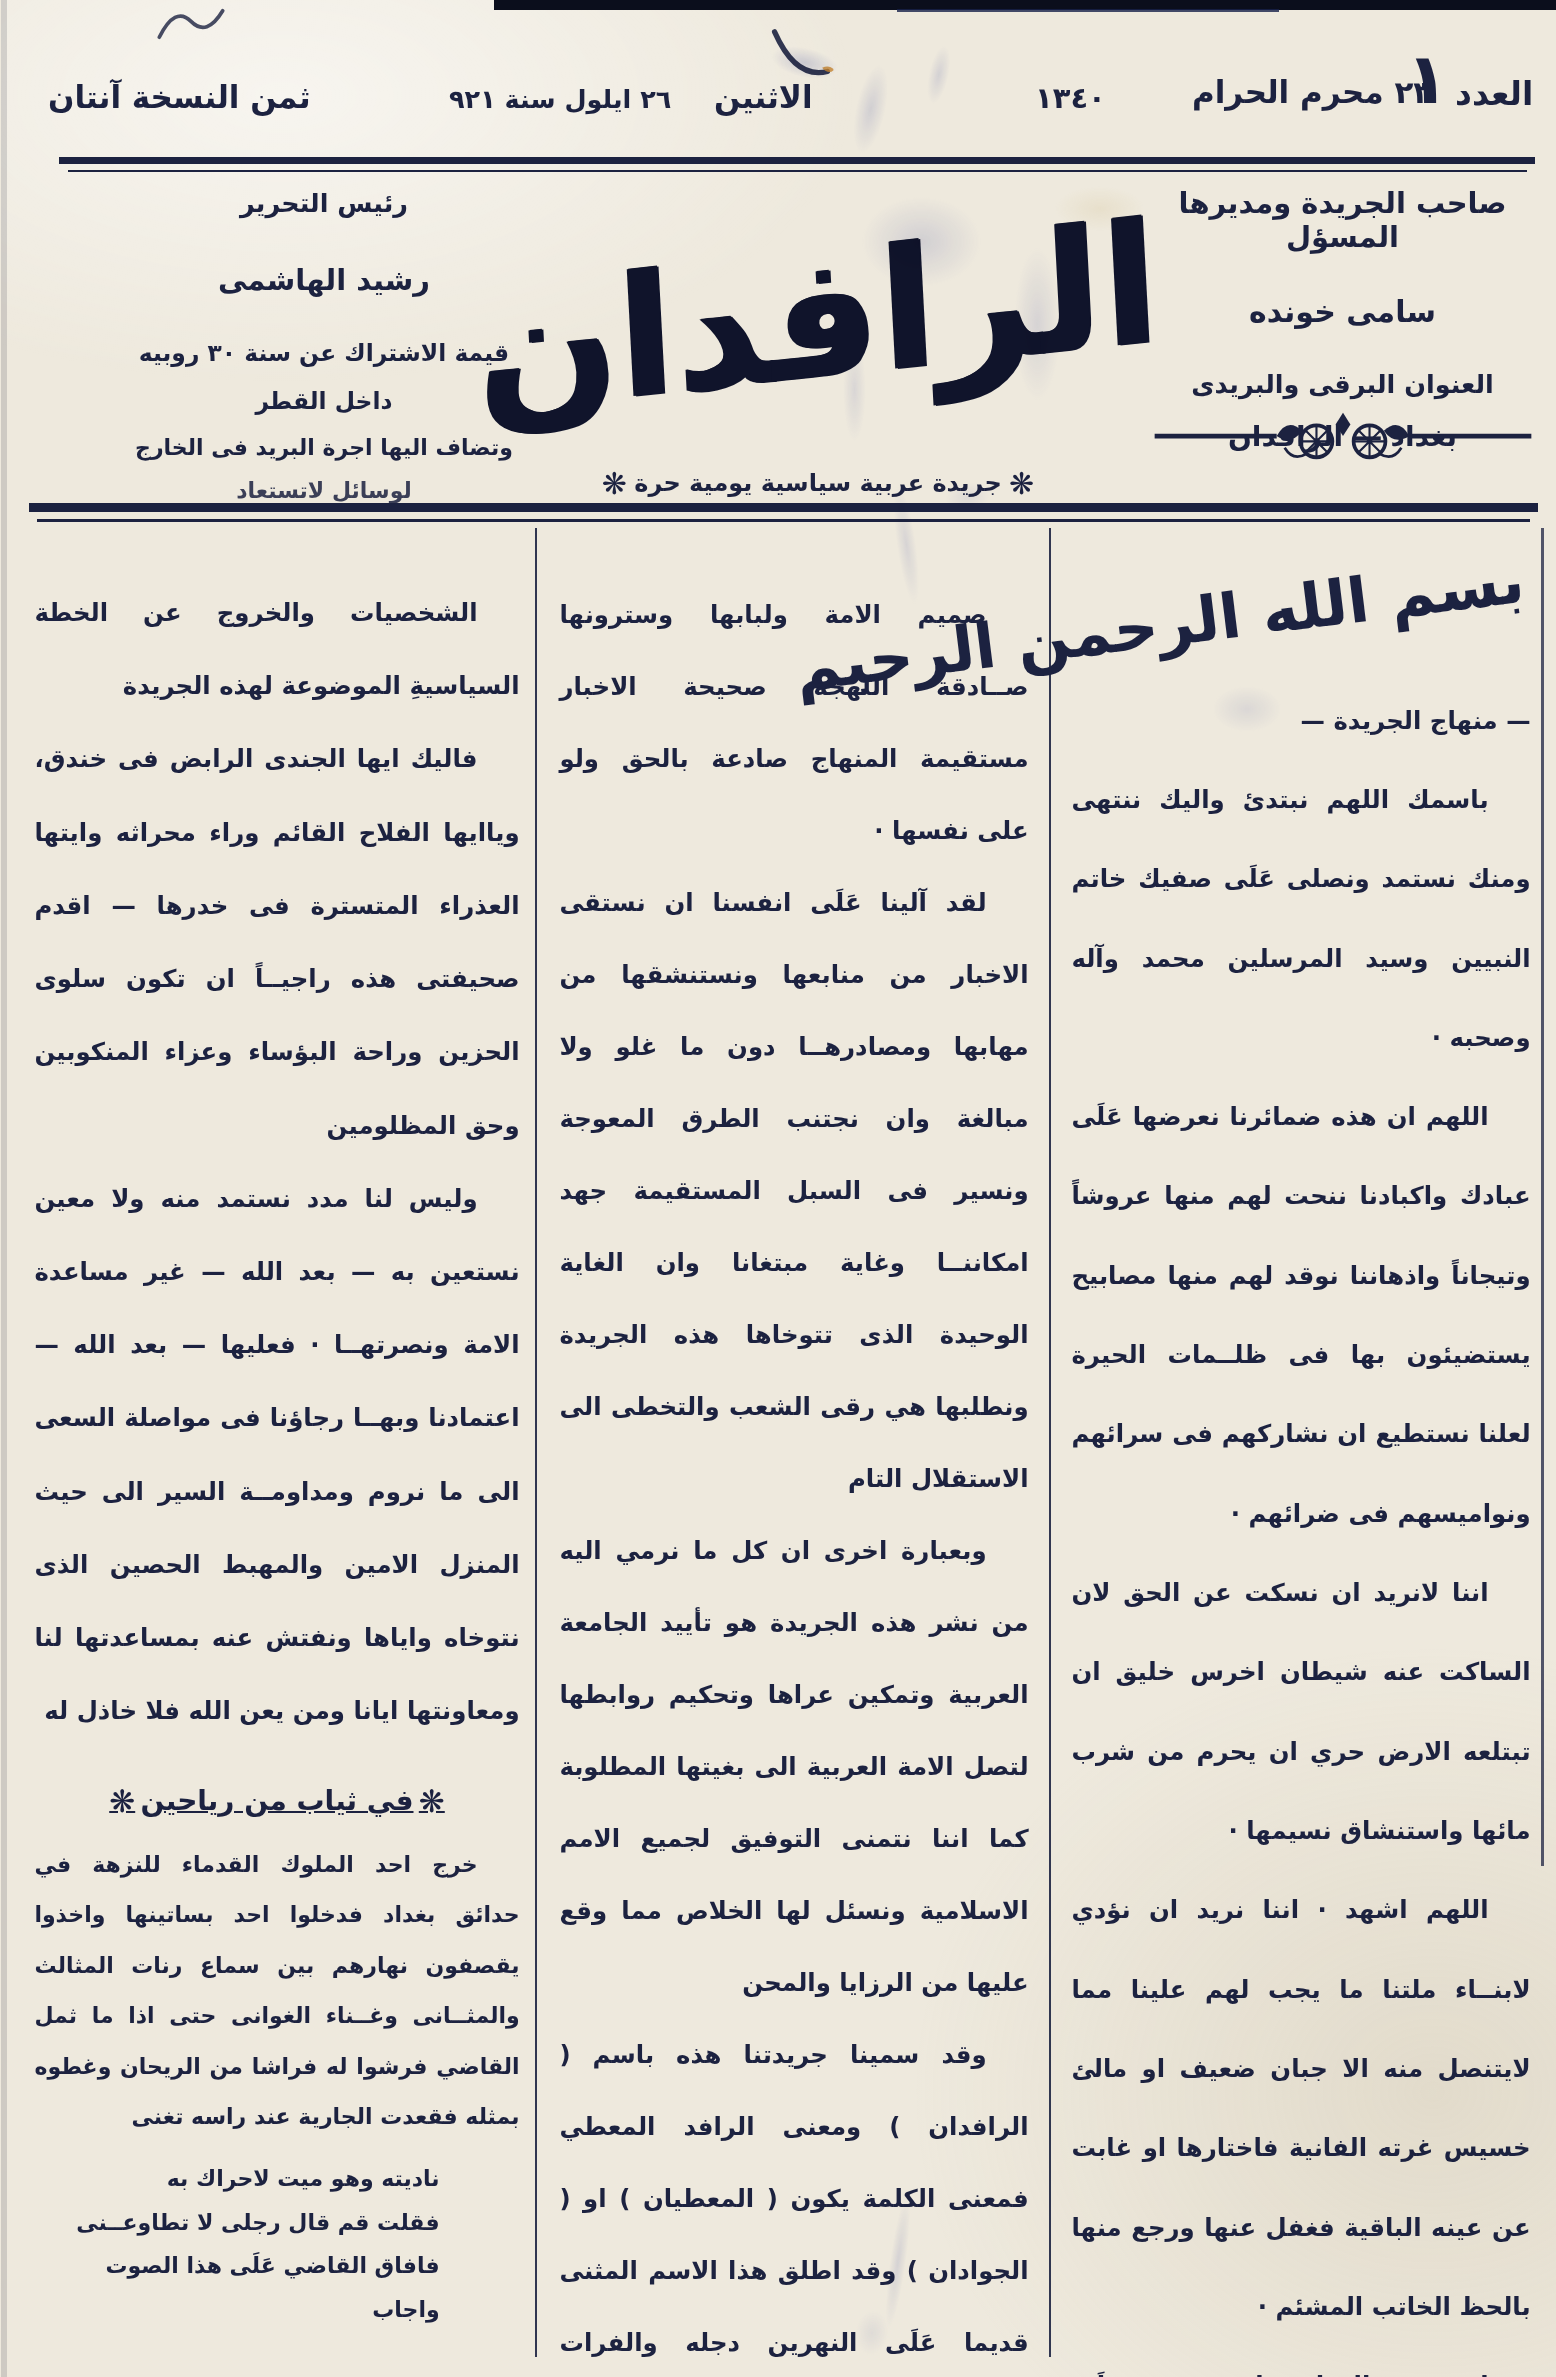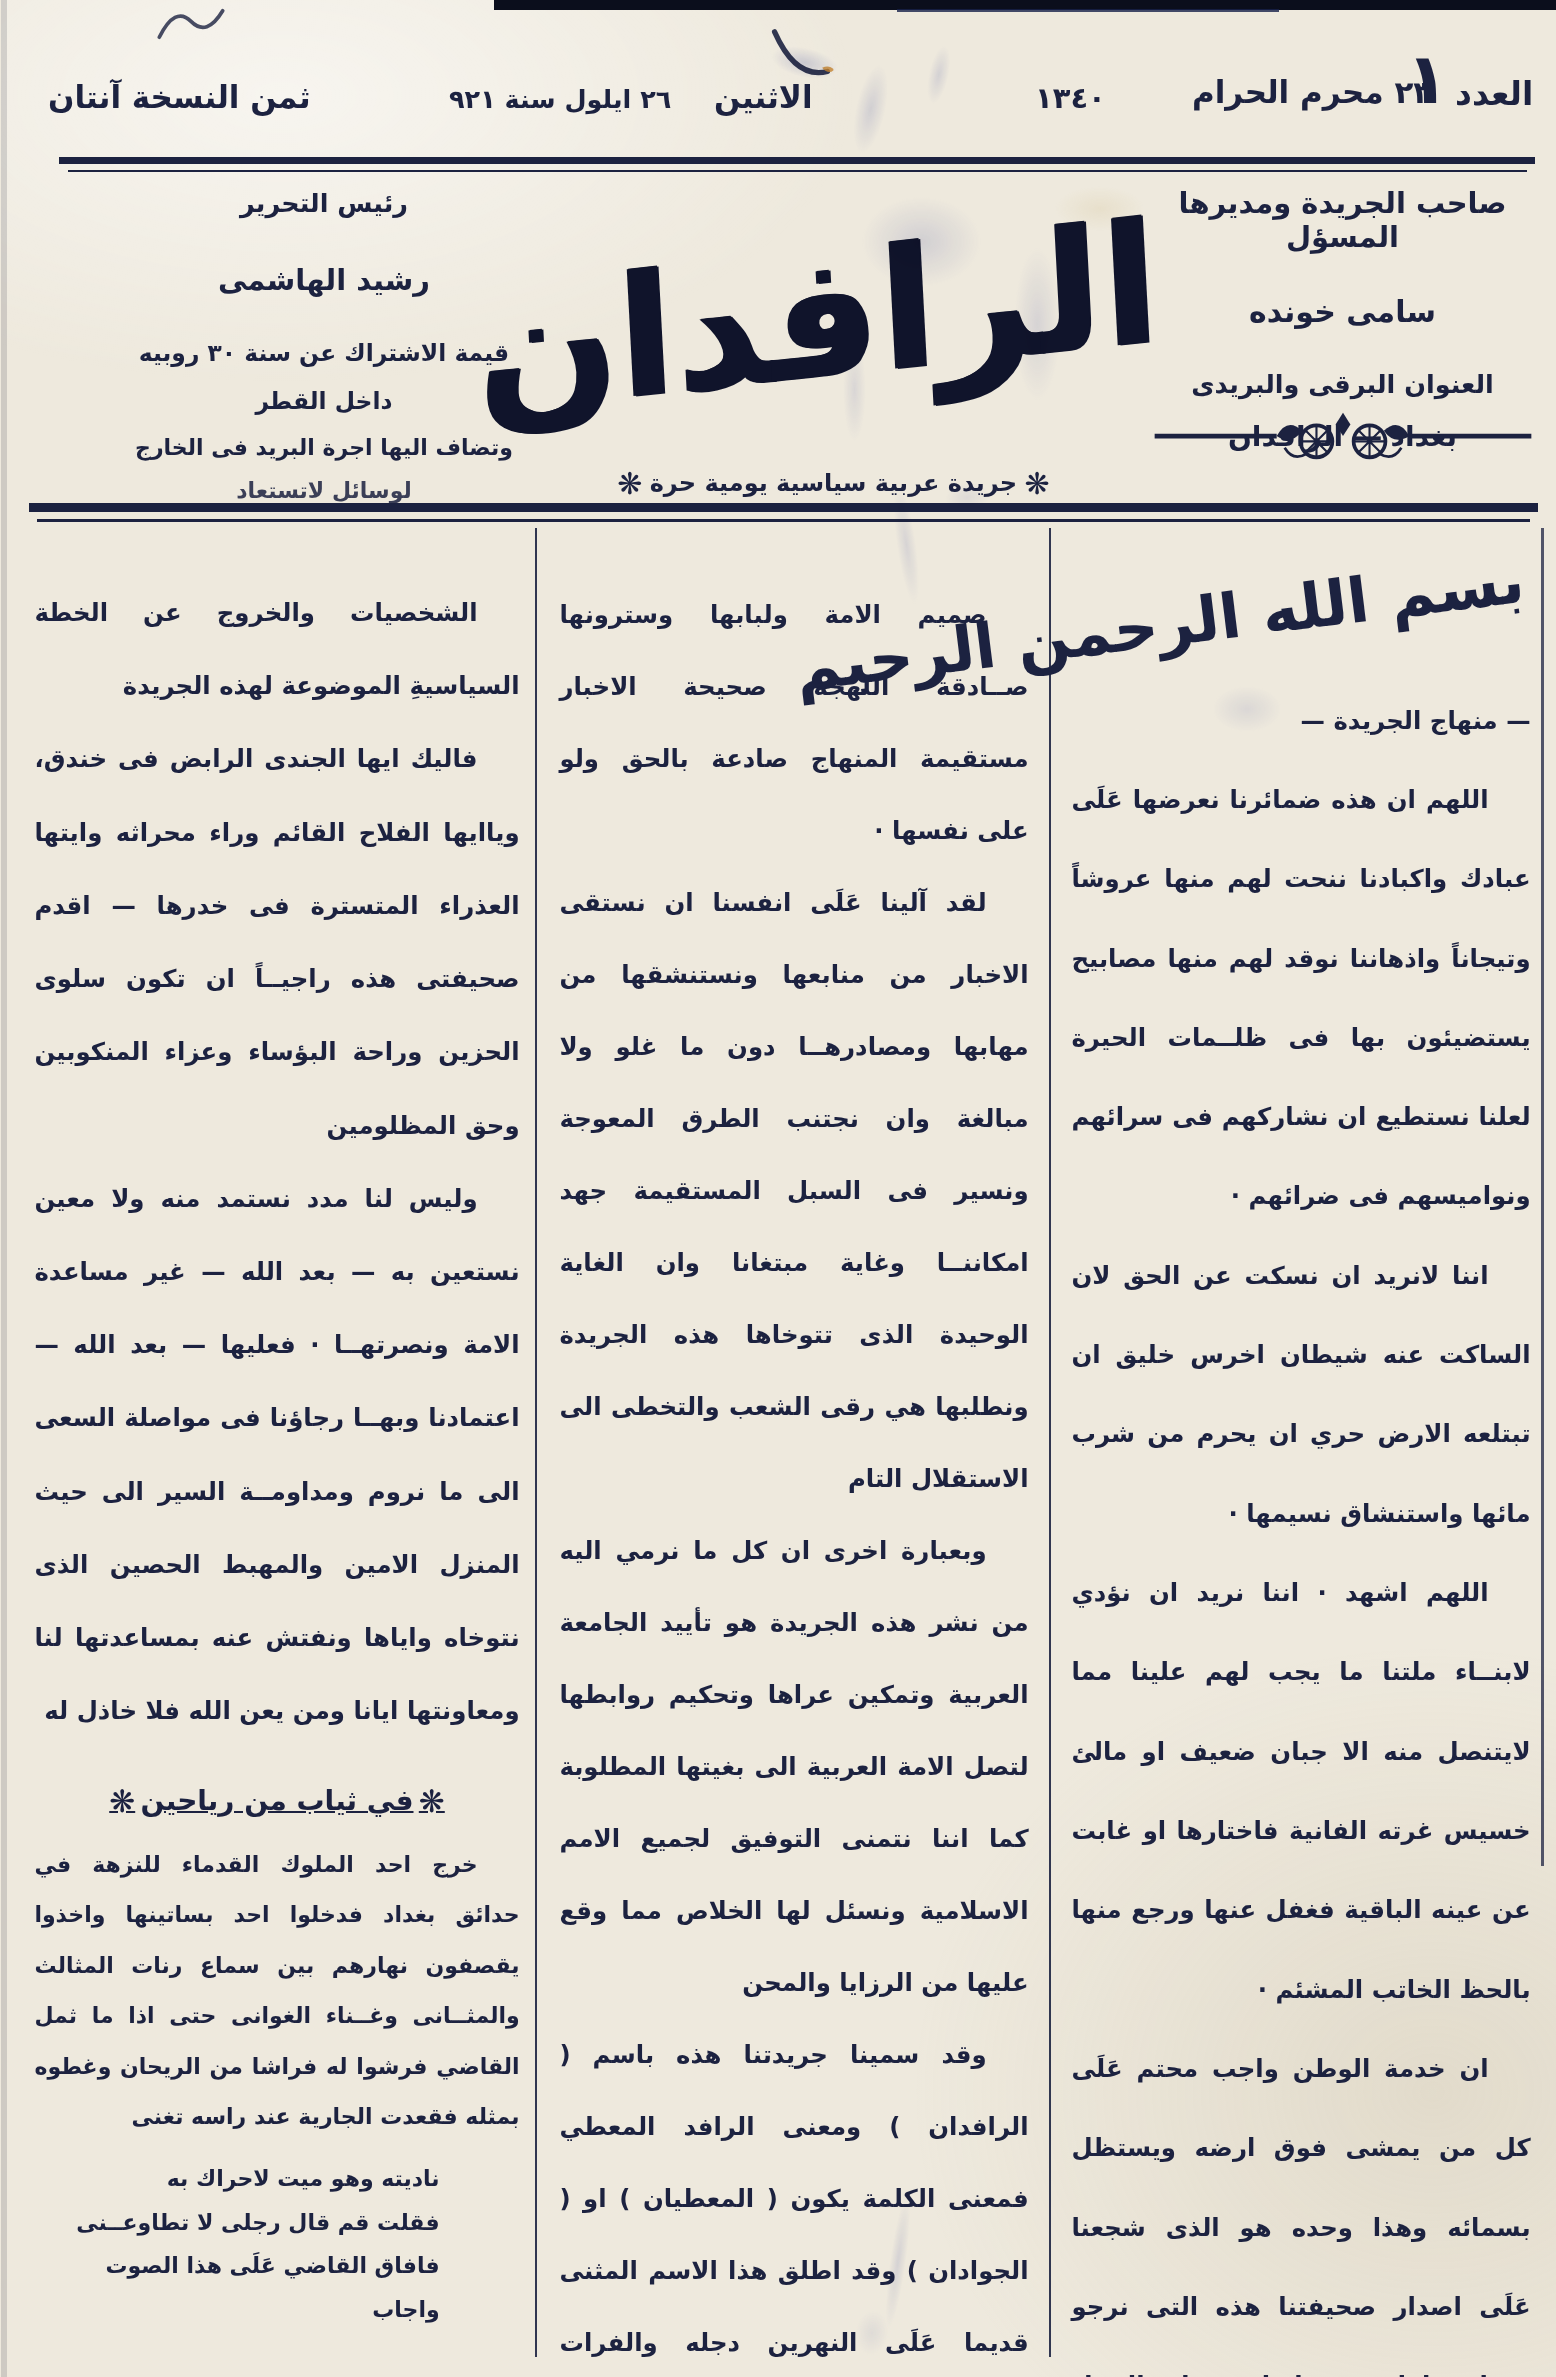--- a/index.html
+++ b/index.html
@@ -71,21 +71,21 @@
   .mast-left .l3{font-size:23.4px;margin:0 0 20px;}
   .mast-left .l4{font-size:23.4px;margin:0 0 20px;}
   .mast-left .l5{font-size:22px;margin:0 0 18px;}
   .mast-left .l6{font-size:22px;margin:0;opacity:.85;}
   .mast-title{left:523px;top:180px;width:589px;height:276px;display:flex;align-items:center;justify-content:center;}
   .mast-title h1{
     margin:0;font-size:167px;font-weight:bold;color:var(--title_ink);
     transform:rotate(-6deg) skewX(-3deg);letter-spacing:-3.2px;line-height:1;
     text-shadow:1.6px 1.1px 0 var(--title_ink), -1.1px 0.5px 0 var(--title_ink);
   }
-  .mast-subtitle{left:579px;top:466px;width:478px;font-size:24px;font-weight:bold;}
+  .mast-subtitle{left:579px;top:466px;width:478px;text-align:center;font-size:24px;font-weight:bold;}
   .mast-subtitle .orn{font-size:30px;vertical-align:-3.2px;padding:0 7.4px;}
   .rule-m1{left:29px;top:503px;width:1509px;height:9px;}
   .rule-m2{left:37px;top:519px;width:1493px;height:2.7px;}
   
   .vrule{background:var(--ink);opacity:.9;}
   .v1{left:535px;top:528px;width:2.1px;height:1829px;}
   .v2{left:1049px;top:528px;width:2.1px;height:1829px;}
   .col{position:absolute;top:531px;}
   .col p{font-size:24.4px;font-weight:bold;text-align:justify;margin:0;text-indent:42px;}
   .col-right{left:1064px;width:474px;padding:0 7.4px;}
@@ -175,20 +175,21 @@
 <div class="abs rule rule-m1"></div>
 <div class="abs rule rule-m2"></div>
 
 <main>
   <div class="abs vrule v1"></div>
   <div class="abs vrule v2"></div>
 
   <section class="col col-right">
     <div class="basmala">بسم الله الرحمن الرحيم</div>
     <p class="manifesto-heading">— منهاج الجريدة —</p>
+    <p>باسمك اللهم نبتدئ واليك ننتهى ومنك نستمد ونصلى عَلَى صفيك خاتم النبيين وسيد المرسلين محمد وآله وصحبه ·</p>
     <p>اللهم ان هذه ضمائرنا نعرضها عَلَى عبادك واكبادنا ننحت لهم منها عروشاً وتيجاناً واذهاننا نوقد لهم منها مصابيح يستضيئون بها فى ظلــمات الحيرة لعلنا نستطيع ان نشاركهم فى سرائهم ونواميسهم فى ضرائهم ·</p>
     <p>اننا لانريد ان نسكت عن الحق لان الساكت عنه شيطان اخرس خليق ان تبتلعه الارض حري ان يحرم من شرب مائها واستنشاق نسيمها ·</p>
     <p>اللهم اشهد · اننا نريد ان نؤدي لابنــاء ملتنا ما يجب لهم علينا مما لايتنصل منه الا جبان ضعيف او مالئ خسيس غرته الفانية فاختارها او غابت عن عينه الباقية فغفل عنها ورجع منها بالحظ الخاتب المشئم ·</p>
     <p>ان خدمة الوطن واجب محتم عَلَى كل من يمشى فوق ارضه ويستظل بسمائه وهذا وحده هو الذى شجعنا عَلَى اصدار صحيفتنا هذه التى نرجو فيها ونامل منهــا ان تحل المحل المطلوب وتنزل المنزل المراد</p>
 
   </section>
 
   <section class="col col-middle">
     <p>صميم الامة ولبابها وسترونها صــادقة اللهجة صحيحة الاخبار مستقيمة المنهاج صادعة بالحق ولو على نفسها ·</p>
     <p>لقد آلينا عَلَى انفسنا ان نستقى الاخبار من منابعها ونستنشقها من مهابها ومصادرهــا دون ما غلو ولا مبالغة وان نجتنب الطرق المعوجة ونسير فى السبل المستقيمة جهد امكاننــا وغاية مبتغانا وان الغاية الوحيدة الذى تتوخاها هذه الجريدة ونطلبها هي رقى الشعب والتخطى الى الاستقلال التام</p>

